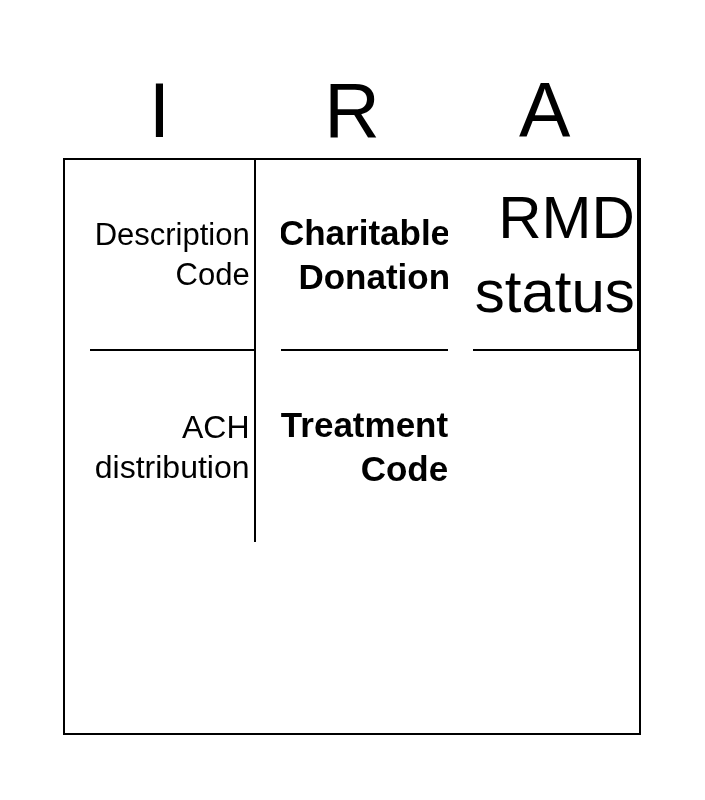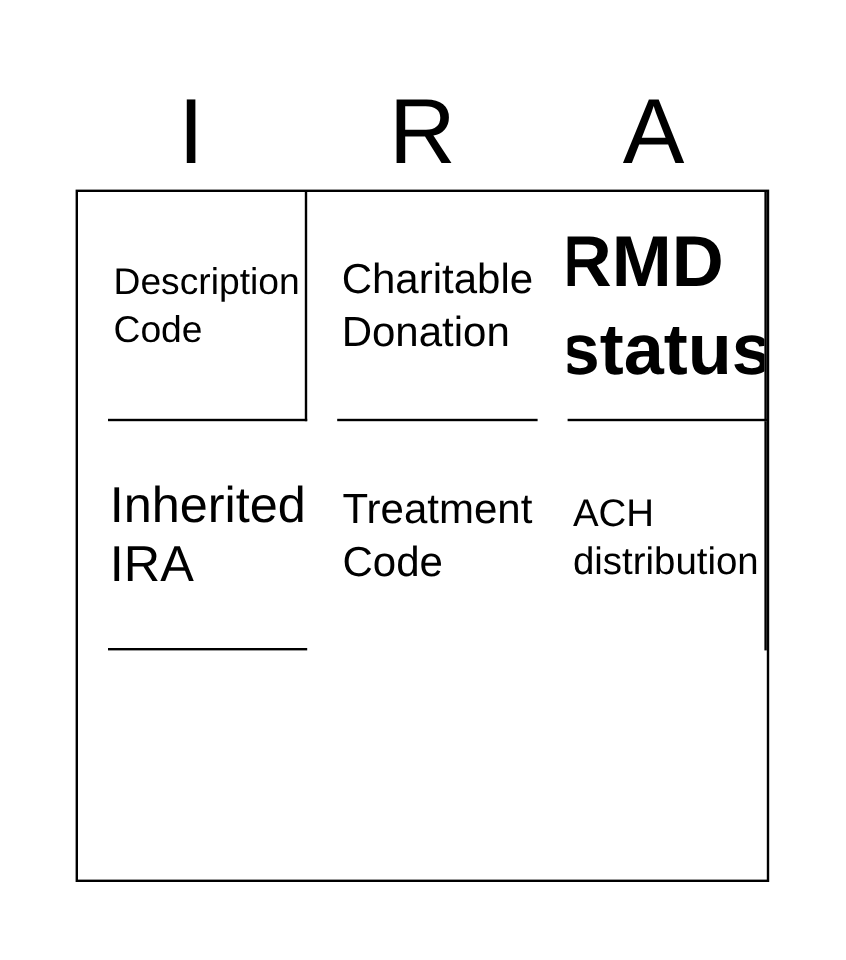--- a/index.html
+++ b/index.html
@@ -42,48 +42,47 @@
     border: 2px solid #000000;
     display: grid;
     grid-template-columns: repeat(3, 1fr);
     grid-template-rows: repeat(3, 1fr);
   }
   .cell {
     box-sizing: border-box;
     display: flex;
     align-items: center;
     justify-content: center;
-    text-align: left;
+    text-align: right;
     padding: 4px 8px;
     overflow: hidden;
     margin-left: 25px;
   }
   .cell.br { border-right: 2px solid #000000; }
   .cell.bb { border-bottom: 2px solid #000000; }
   .fs-31 { font-size: 31px; line-height: 1.28; }
   .fs-32 { font-size: 32px; line-height: 1.25; }
-  .fs-35 { font-size: 35px; line-height: 1.25; }
+  .fs-35 { font-size: 35px; line-height: 1.25; font-weight: bold; }
   .fs-42 { font-size: 42px; line-height: 1.15; }
-  .fs-60 { font-size: 60px; line-height: 1.23; font-weight: bold; }
+  .fs-60 { font-size: 60px; line-height: 1.23; }
 </style>
 </head>
 <body>
 
 <div class="page">
 
   <div class="title-row">
     <span class="title-letter">I</span>
     <span class="title-letter">R</span>
     <span class="title-letter">A</span>
   </div>
 
   <div class="grid">
     <div class="cell br bb fs-31">Description Code</div>
     <div class="cell bb fs-35">Charitable Donation</div>
 
     <div class="cell br bb fs-60">RMD status</div>
-    <div class="cell bb fs-42">Inherited IRA</div>
 
+    <div class="cell br fs-32">ACH distribution</div>
     <div class="cell fs-35">Treatment Code</div>
-    <div class="cell br fs-32">ACH distribution</div>
   </div>
 
 </div>
 
 </body></html>

